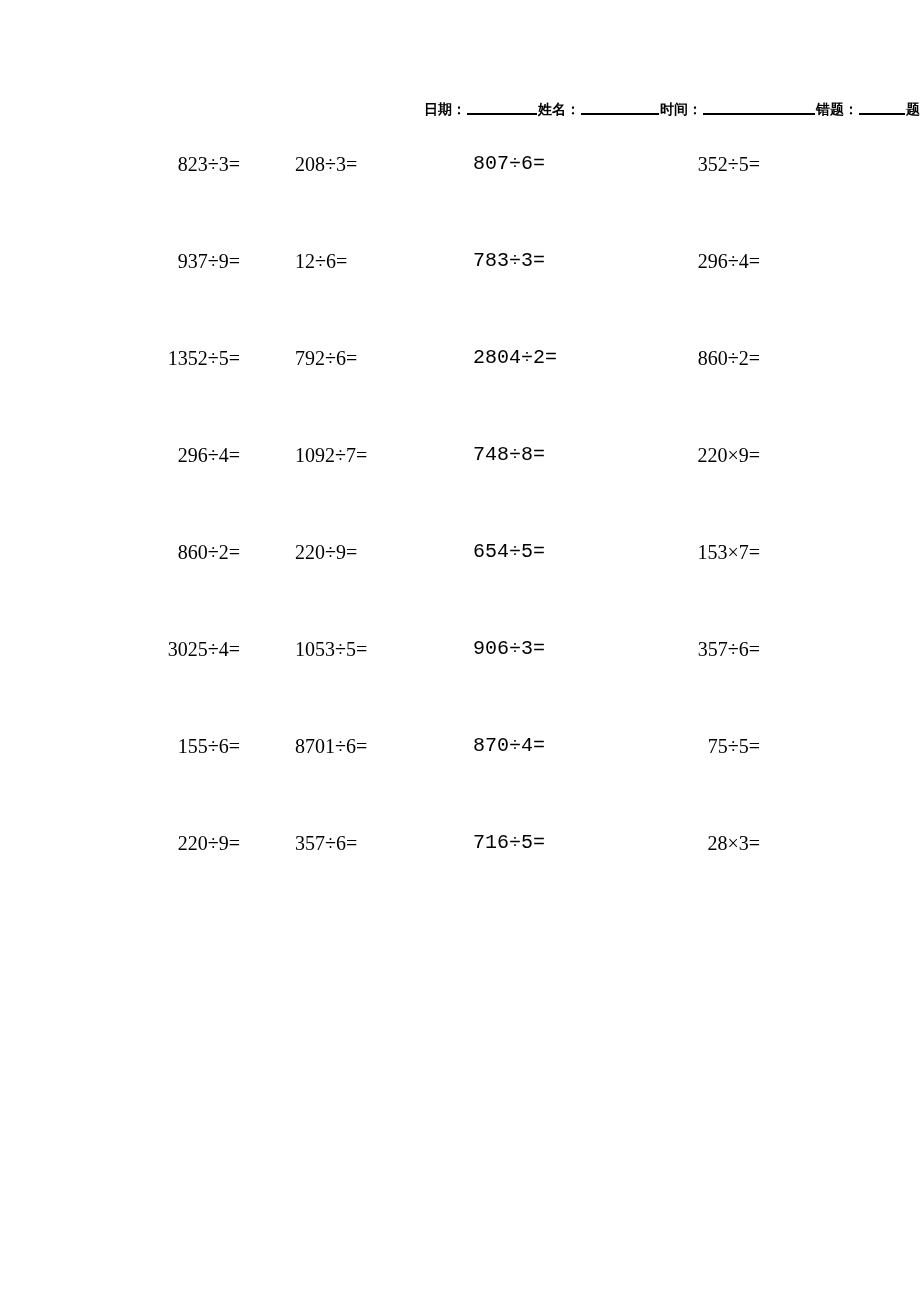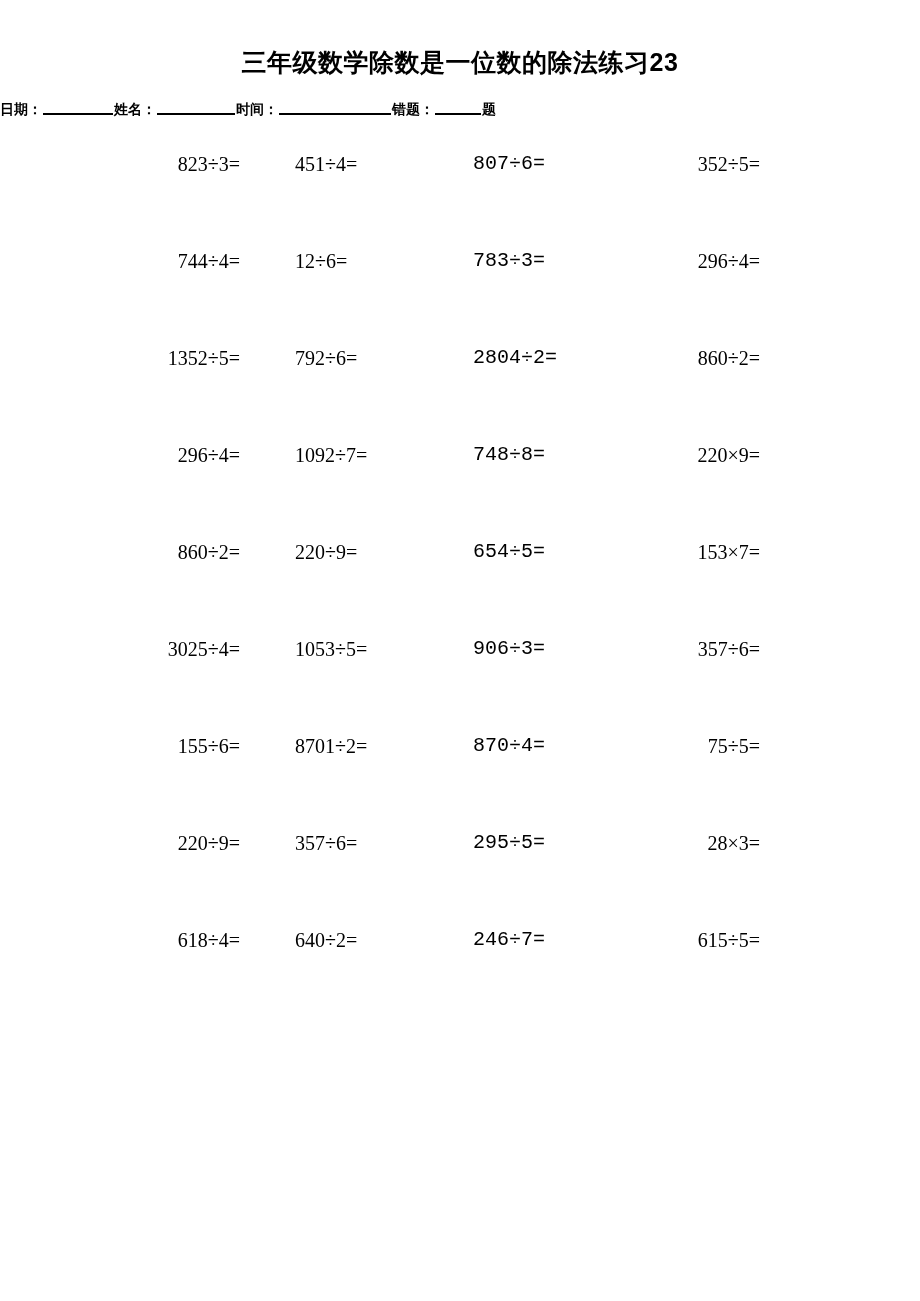--- a/index.html
+++ b/index.html
@@ -39,21 +39,21 @@
     line-height: 1.15;
     white-space: nowrap;
   }
 
   
   .meta-row {
     position: absolute;
     top: 98px;
     left: 0;
     width: 920px;
-    text-align: left;
+    text-align: right;
     font-family: "Liberation Sans", "DejaVu Sans", sans-serif;
     font-size: 14px;
     font-weight: bold;
     white-space: nowrap;
   }
   .meta-inner {
     display: inline-block;
     white-space: nowrap;
   }
   .meta-label {
@@ -99,41 +99,38 @@
   .col1 { width: 175px; text-align: right; padding-right: 55px; box-sizing: border-box; }
   .col2 { width: 165px; text-align: left;  padding-left: 0px;  box-sizing: border-box; }
   .col3 { width: 175px; text-align: left;  padding-left: 13px; box-sizing: border-box; font-family: Liberation Mono, monospace; }
   .col4 { width: 125px; text-align: right; box-sizing: border-box; }
 </style>
 </head>
 <body>
 
 <div class="page">
 
-  <div class="title-wrap">
-    <div class="title">三年级数学除数是一位数的除法练习23</div>
-  </div>
 
   <div class="meta-row">
     <span class="meta-inner">
       <span class="meta-label">日期：</span><span class="meta-blank blank-date"></span><span class="meta-label">姓名：</span><span class="meta-blank blank-name"></span><span class="meta-label">时间：</span><span class="meta-blank blank-time"></span><span class="meta-label">错题：</span><span class="meta-blank blank-wrong"></span><span class="meta-label">题</span>
     </span>
   </div>
 
   <div class="grid">
 
     <div class="prow">
       <div class="cell col1"><span class="expr">823÷3=</span></div>
-      <div class="cell col2"><span class="expr">451÷4=</span></div>
+      <div class="cell col2"><span class="expr">208÷3=</span></div>
       <div class="cell col3"><span class="expr">807÷6=</span></div>
       <div class="cell col4"><span class="expr">352÷5=</span></div>
     </div>
 
     <div class="prow">
-      <div class="cell col1"><span class="expr">744÷4=</span></div>
+      <div class="cell col1"><span class="expr">937÷9=</span></div>
       <div class="cell col2"><span class="expr">12÷6=</span></div>
       <div class="cell col3"><span class="expr">783÷3=</span></div>
       <div class="cell col4"><span class="expr">296÷4=</span></div>
     </div>
 
     <div class="prow">
       <div class="cell col1"><span class="expr">1352÷5=</span></div>
       <div class="cell col2"><span class="expr">792÷6=</span></div>
       <div class="cell col3"><span class="expr">2804÷2=</span></div>
       <div class="cell col4"><span class="expr">860÷2=</span></div>
@@ -155,33 +152,27 @@
 
     <div class="prow">
       <div class="cell col1"><span class="expr">3025÷4=</span></div>
       <div class="cell col2"><span class="expr">1053÷5=</span></div>
       <div class="cell col3"><span class="expr">906÷3=</span></div>
       <div class="cell col4"><span class="expr">357÷6=</span></div>
     </div>
 
     <div class="prow">
       <div class="cell col1"><span class="expr">155÷6=</span></div>
-      <div class="cell col2"><span class="expr">8701÷2=</span></div>
+      <div class="cell col2"><span class="expr">8701÷6=</span></div>
       <div class="cell col3"><span class="expr">870÷4=</span></div>
       <div class="cell col4"><span class="expr">75÷5=</span></div>
     </div>
 
     <div class="prow">
       <div class="cell col1"><span class="expr">220÷9=</span></div>
       <div class="cell col2"><span class="expr">357÷6=</span></div>
-      <div class="cell col3"><span class="expr">295÷5=</span></div>
+      <div class="cell col3"><span class="expr">716÷5=</span></div>
       <div class="cell col4"><span class="expr">28×3=</span></div>
     </div>
 
-    <div class="prow">
-      <div class="cell col1"><span class="expr">618÷4=</span></div>
-      <div class="cell col2"><span class="expr">640÷2=</span></div>
-      <div class="cell col3"><span class="expr">246÷7=</span></div>
-      <div class="cell col4"><span class="expr">615÷5=</span></div>
-    </div>
 
   </div>
 </div>
 
 </body></html>

